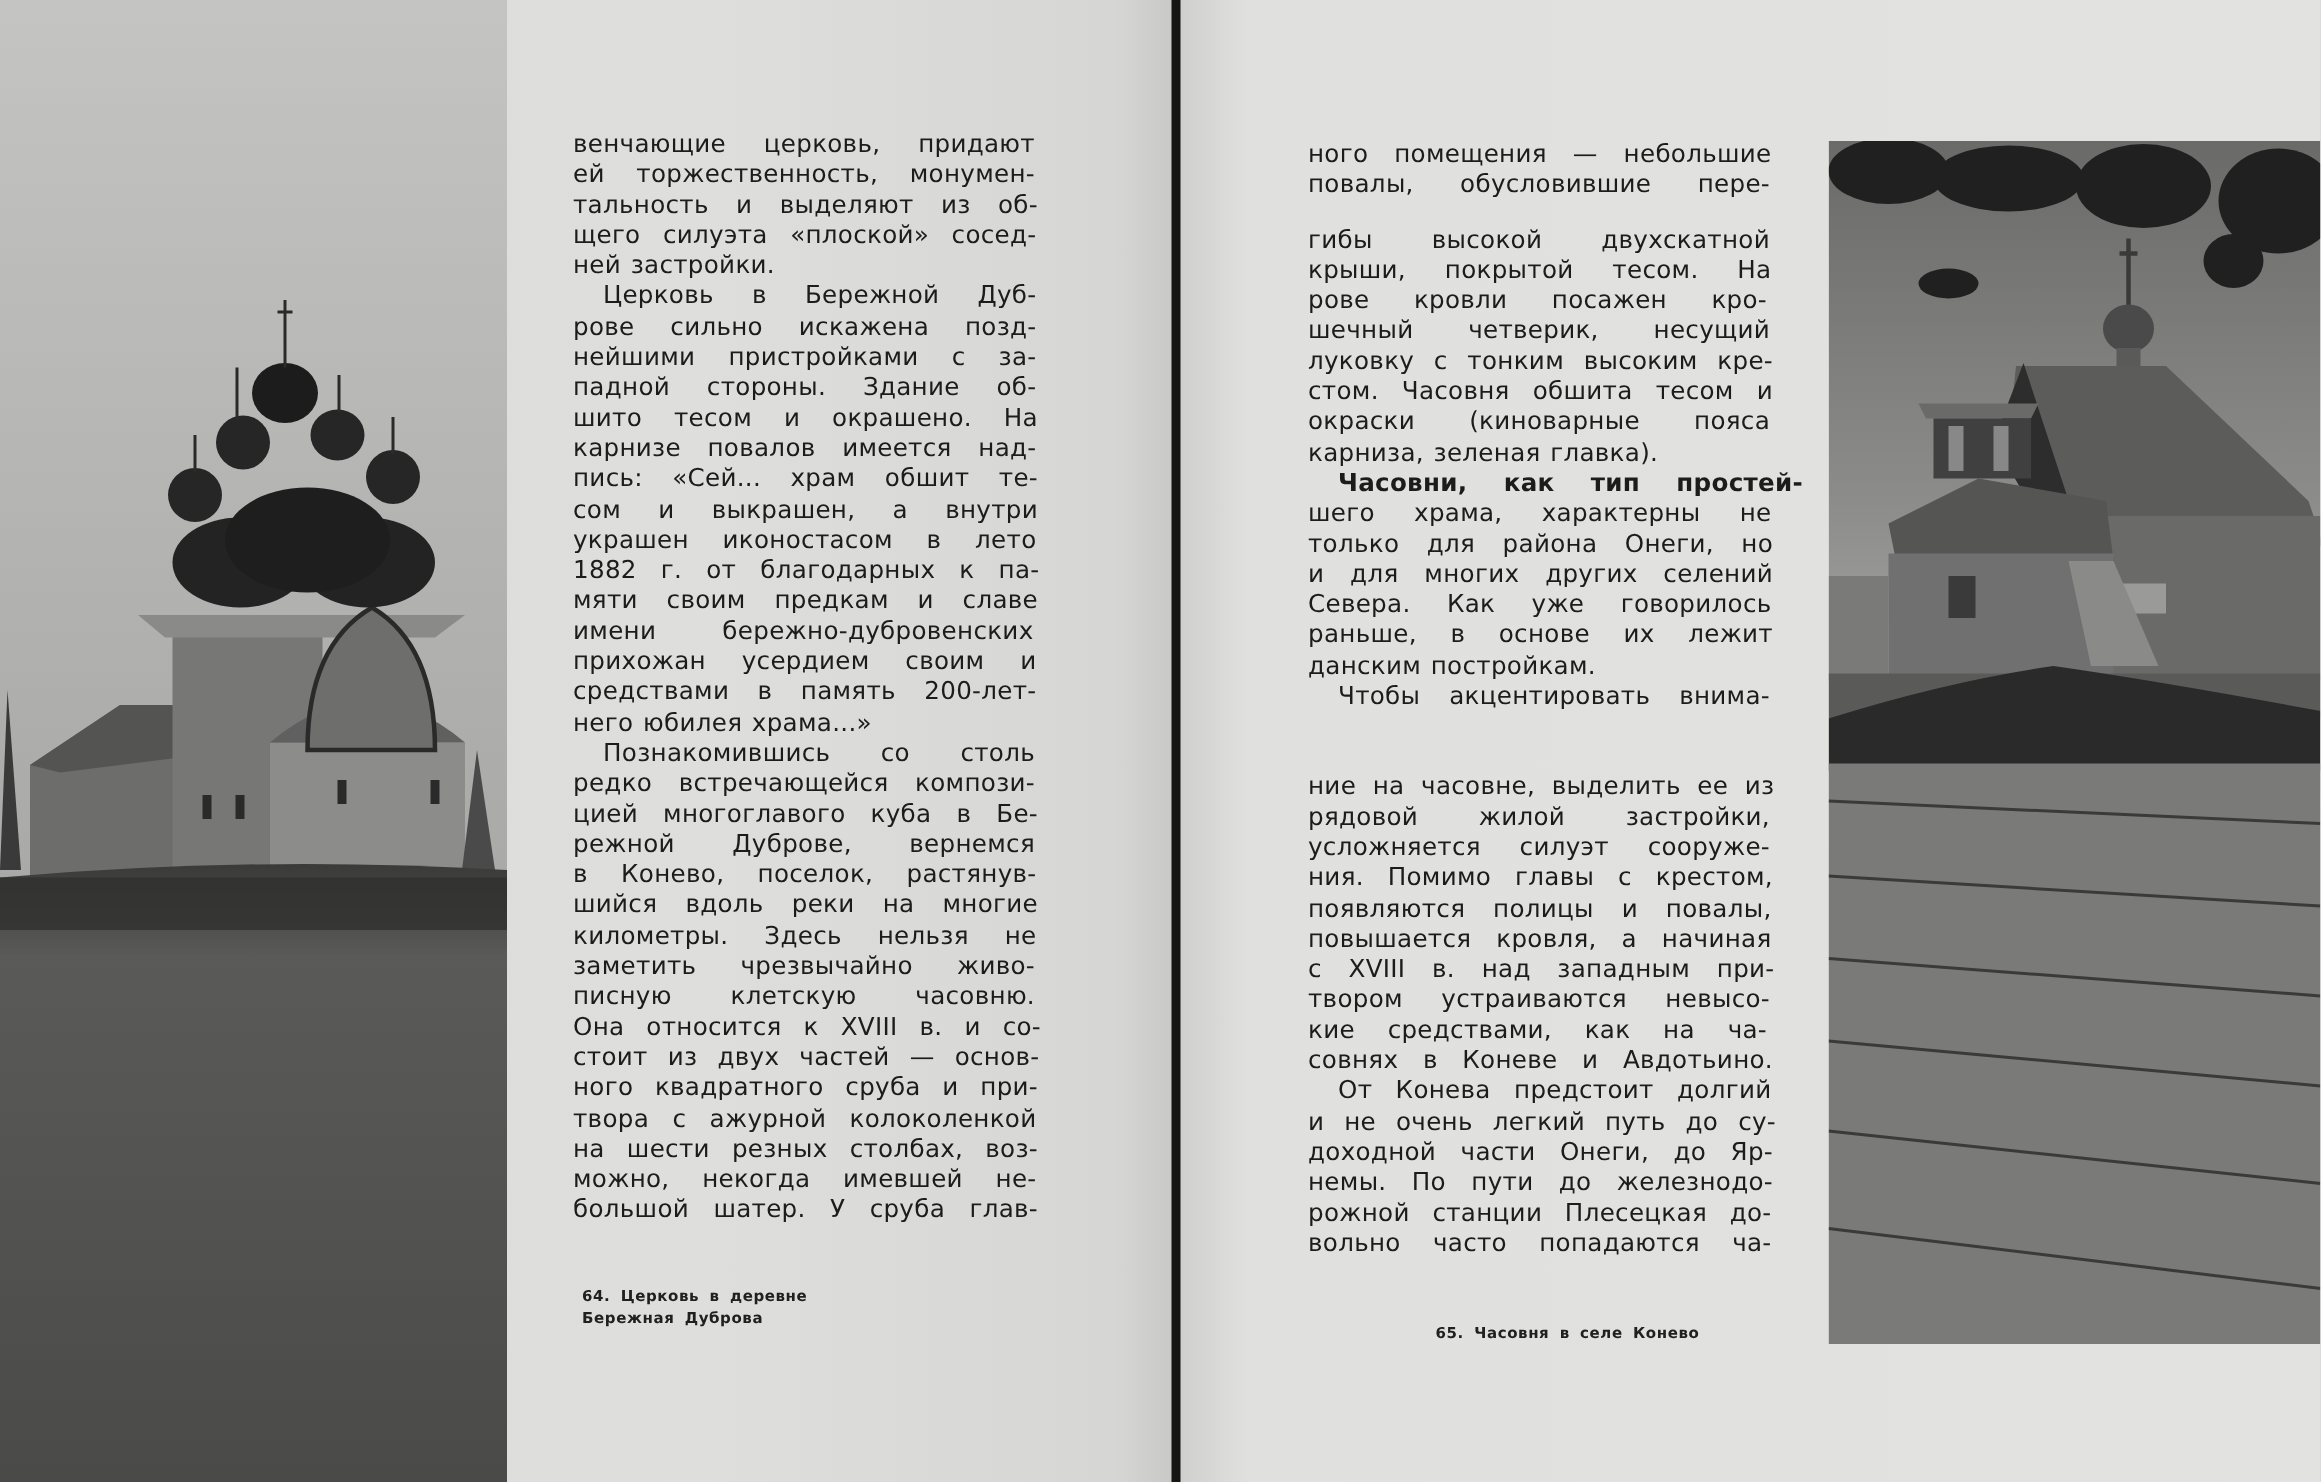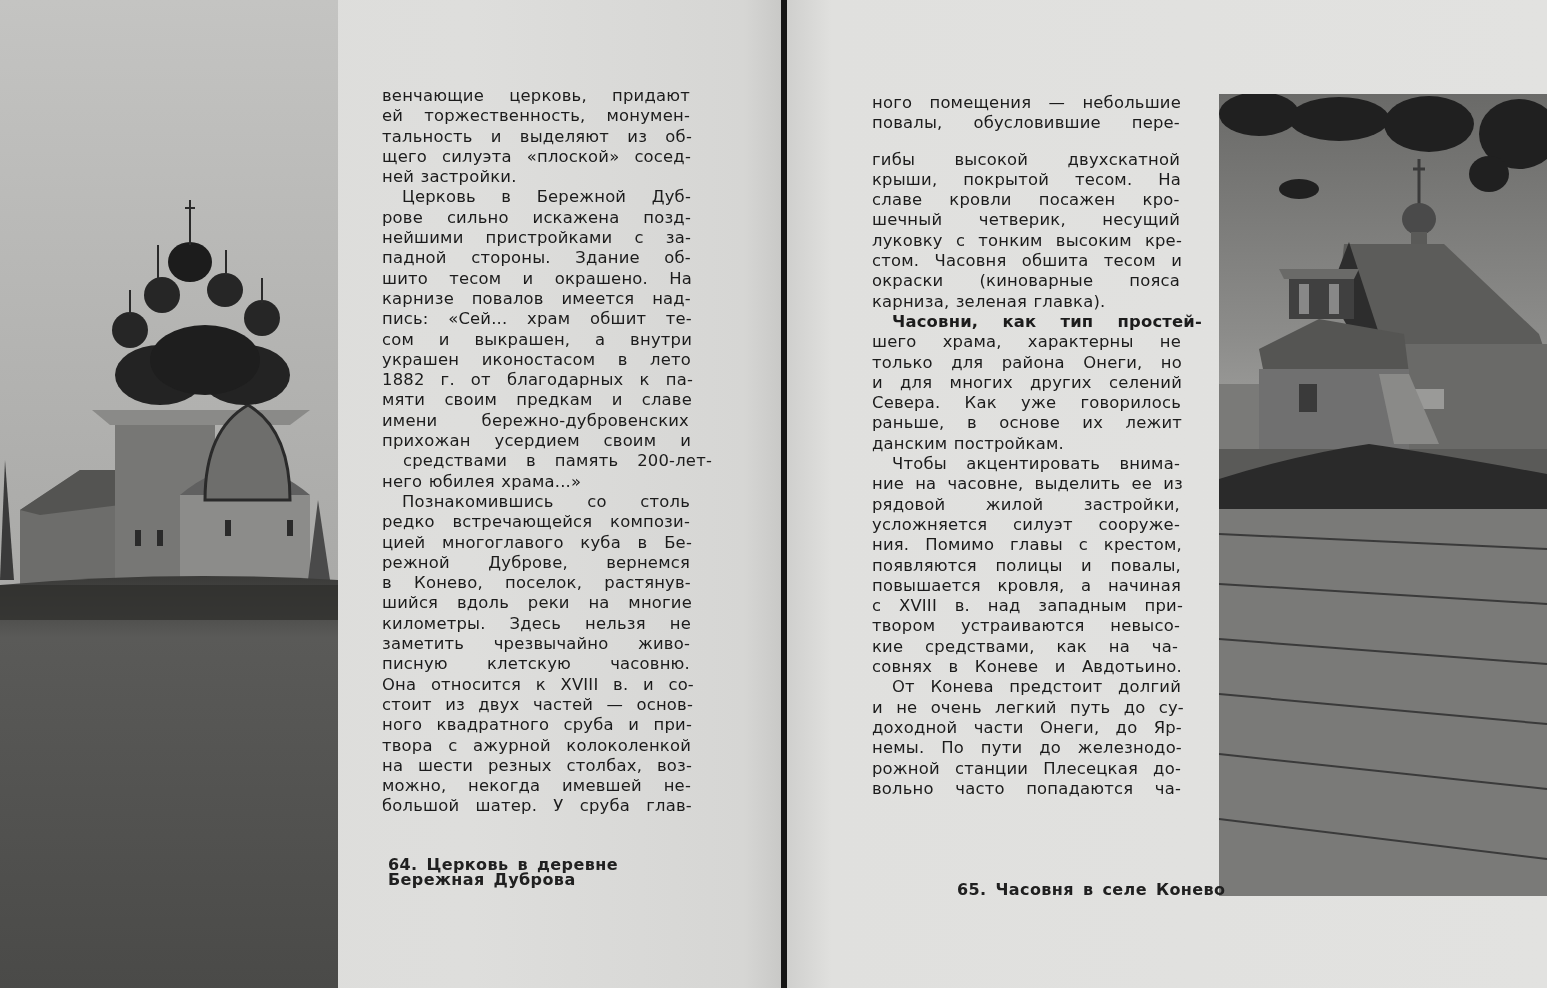--- a/index.html
+++ b/index.html
@@ -34,21 +34,21 @@
   }
   .column-left { left: 382px; top: 86px; width: 306px; }
   .column-right { left: 872px; top: 93px; width: 306px; }
   .line { display: block; height: 20.3px; white-space: nowrap; text-align-last: justify; text-align: justify; }
   .line.last { text-align-last: left; }
   .line.indent { padding-left: 20px; }
   .caption {
     position: absolute;
     font-family: "DejaVu Sans", sans-serif;
     font-weight: bold;
-    font-size: 16px;
+    font-size: 10px;
     line-height: 15px;
     color: #202020;
     letter-spacing: 0.4px;
     word-spacing: 3px;
   }
   .caption-left { left: 388px; top: 857px; }
   .caption-right { left: 957px; top: 882px; }
 </style>
 </head>
 <body>
@@ -185,21 +185,21 @@
     <span class="line" style="display: block; word-spacing: 19.1302px;">падной стороны. Здание об-</span>
     <span class="line" style="display: block; word-spacing: 15.8633px;">шито тесом и окрашено. На</span>
     <span class="line" style="display: block; word-spacing: 12.3385px;">карнизе повалов имеется над-</span>
     <span class="line" style="display: block; word-spacing: 14.1875px;">пись: «Сей... храм обшит те-</span>
     <span class="line" style="display: block; word-spacing: 19.4023px;">сом и выкрашен, а внутри</span>
     <span class="line" style="display: block; word-spacing: 17.0625px;">украшен иконостасом в лето</span>
     <span class="line" style="display: block; word-spacing: 10.65px;">1882 г. от благодарных к па-</span>
     <span class="line" style="display: block; word-spacing: 13.7578px;">мяти своим предкам и славе</span>
     <span class="line" style="display: block; word-spacing: 38.7031px;">имени бережно-дубровенских</span>
     <span class="line" style="display: block; word-spacing: 18.4427px;">прихожан усердием своим и</span>
-    <span class="line" style="display: block; word-spacing: 13.526px; margin-left: 21px;">средствами в память 200-лет-</span>
+    <span class="line" style="display: block; word-spacing: 13.526px;">средствами в память 200-лет-</span>
     <span class="line last">него юбилея храма...»</span>
     <span class="line indent" style="display: block; word-spacing: 28.2266px;">Познакомившись со столь</span>
     <span class="line" style="display: block; word-spacing: 12.3125px;">редко встречающейся компози-</span>
     <span class="line" style="display: block; word-spacing: 11.2852px;">цией многоглавого куба в Бе-</span>
     <span class="line" style="display: block; word-spacing: 32.9688px;">режной Дуброве, вернемся</span>
     <span class="line" style="display: block; word-spacing: 16.8073px;">в Конево, поселок, растянув-</span>
     <span class="line" style="display: block; word-spacing: 13.3398px;">шийся вдоль реки на многие</span>
     <span class="line" style="display: block; word-spacing: 18.5469px;">километры. Здесь нельзя не</span>
     <span class="line" style="display: block; word-spacing: 24.0625px;">заметить чрезвычайно живо-</span>
     <span class="line" style="display: block; word-spacing: 33.8047px;">писную клетскую часовню.</span>
@@ -210,35 +210,35 @@
     <span class="line" style="display: block; word-spacing: 9.32422px;">на шести резных столбах, воз-</span>
     <span class="line" style="display: block; word-spacing: 16.375px;">можно, некогда имевшей не-</span>
     <span class="line" style="display: block; word-spacing: 10.8359px;">большой шатер. У сруба глав-</span>
   </div>
 
 <div class="column column-right" id="col-right">
     <span class="line" style="display: block; word-spacing: 11.8802px;">ного помещения — небольшие</span>
     <span class="line" style="display: block; word-spacing: 25.5156px;">повалы, обусловившие пере-</span>
     <span class="line" style="display: block; word-spacing: 33.9688px; margin-top: 16px;">гибы высокой двухскатной</span>
     <span class="line" style="display: block; word-spacing: 20.474px;">крыши, покрытой тесом. На</span>
-    <span class="line" style="display: block; word-spacing: 21.6667px;">славе кровли посажен кро-</span>
+    <span class="line" style="display: block; word-spacing: 21.6667px;">рове кровли посажен кро-</span>
     <span class="line" style="display: block; word-spacing: 31.1094px;">шечный четверик, несущий</span>
     <span class="line" style="display: block; word-spacing: 7.72656px;">луковку с тонким высоким кре-</span>
     <span class="line" style="display: block; word-spacing: 9.94141px;">стом. Часовня обшита тесом и</span>
     <span class="line" style="display: block; word-spacing: 30.7188px;">окраски (киноварные пояса</span>
     <span class="line last">карниза, зеленая главка).</span>
     <span class="line indent" style="display: block; word-spacing: 18.2292px; font-weight: bold;">Часовни, как тип простей-</span>
     <span class="line" style="display: block; word-spacing: 20.7604px;">шего храма, характерны не</span>
     <span class="line" style="display: block; word-spacing: 12.9102px;">только для района Онеги, но</span>
     <span class="line" style="display: block; word-spacing: 11.8203px;">и для многих других селений</span>
     <span class="line" style="display: block; word-spacing: 18.849px;">Севера. Как уже говорилось</span>
     <span class="line" style="display: block; word-spacing: 16.9922px;">раньше, в основе их лежит</span>
     <span class="line last">данским постройкам.</span>
     <span class="line indent" style="display: block; word-spacing: 13.8594px;">Чтобы акцентировать внима-</span>
-    <span class="line" style="display: block; word-spacing: 5.68125px;">ние на часовне, выделить ее из</span>
+    <span class="line" style="display: block; word-spacing: 5.68125px; margin-top: 40px;">ние на часовне, выделить ее из</span>
     <span class="line" style="display: block; word-spacing: 35.0312px;">рядовой жилой застройки,</span>
     <span class="line" style="display: block; word-spacing: 20.3984px;">усложняется силуэт сооруже-</span>
     <span class="line" style="display: block; word-spacing: 10.5117px;">ния. Помимо главы с крестом,</span>
     <span class="line" style="display: block; word-spacing: 13.151px;">появляются полицы и повалы,</span>
     <span class="line" style="display: block; word-spacing: 11.1927px;">повышается кровля, а начиная</span>
     <span class="line" style="display: block; word-spacing: 12.3719px;">с XVIII в. над западным при-</span>
     <span class="line" style="display: block; word-spacing: 20.25px;">твором устраиваются невысо-</span>
     <span class="line" style="display: block; word-spacing: 14.8672px;">кие средствами, как на ча-</span>
     <span class="line" style="display: block; word-spacing: 11px;">совнях в Коневе и Авдотьино.</span>
     <span class="line indent" style="display: block; word-spacing: 10.1562px;">От Конева предстоит долгий</span>

